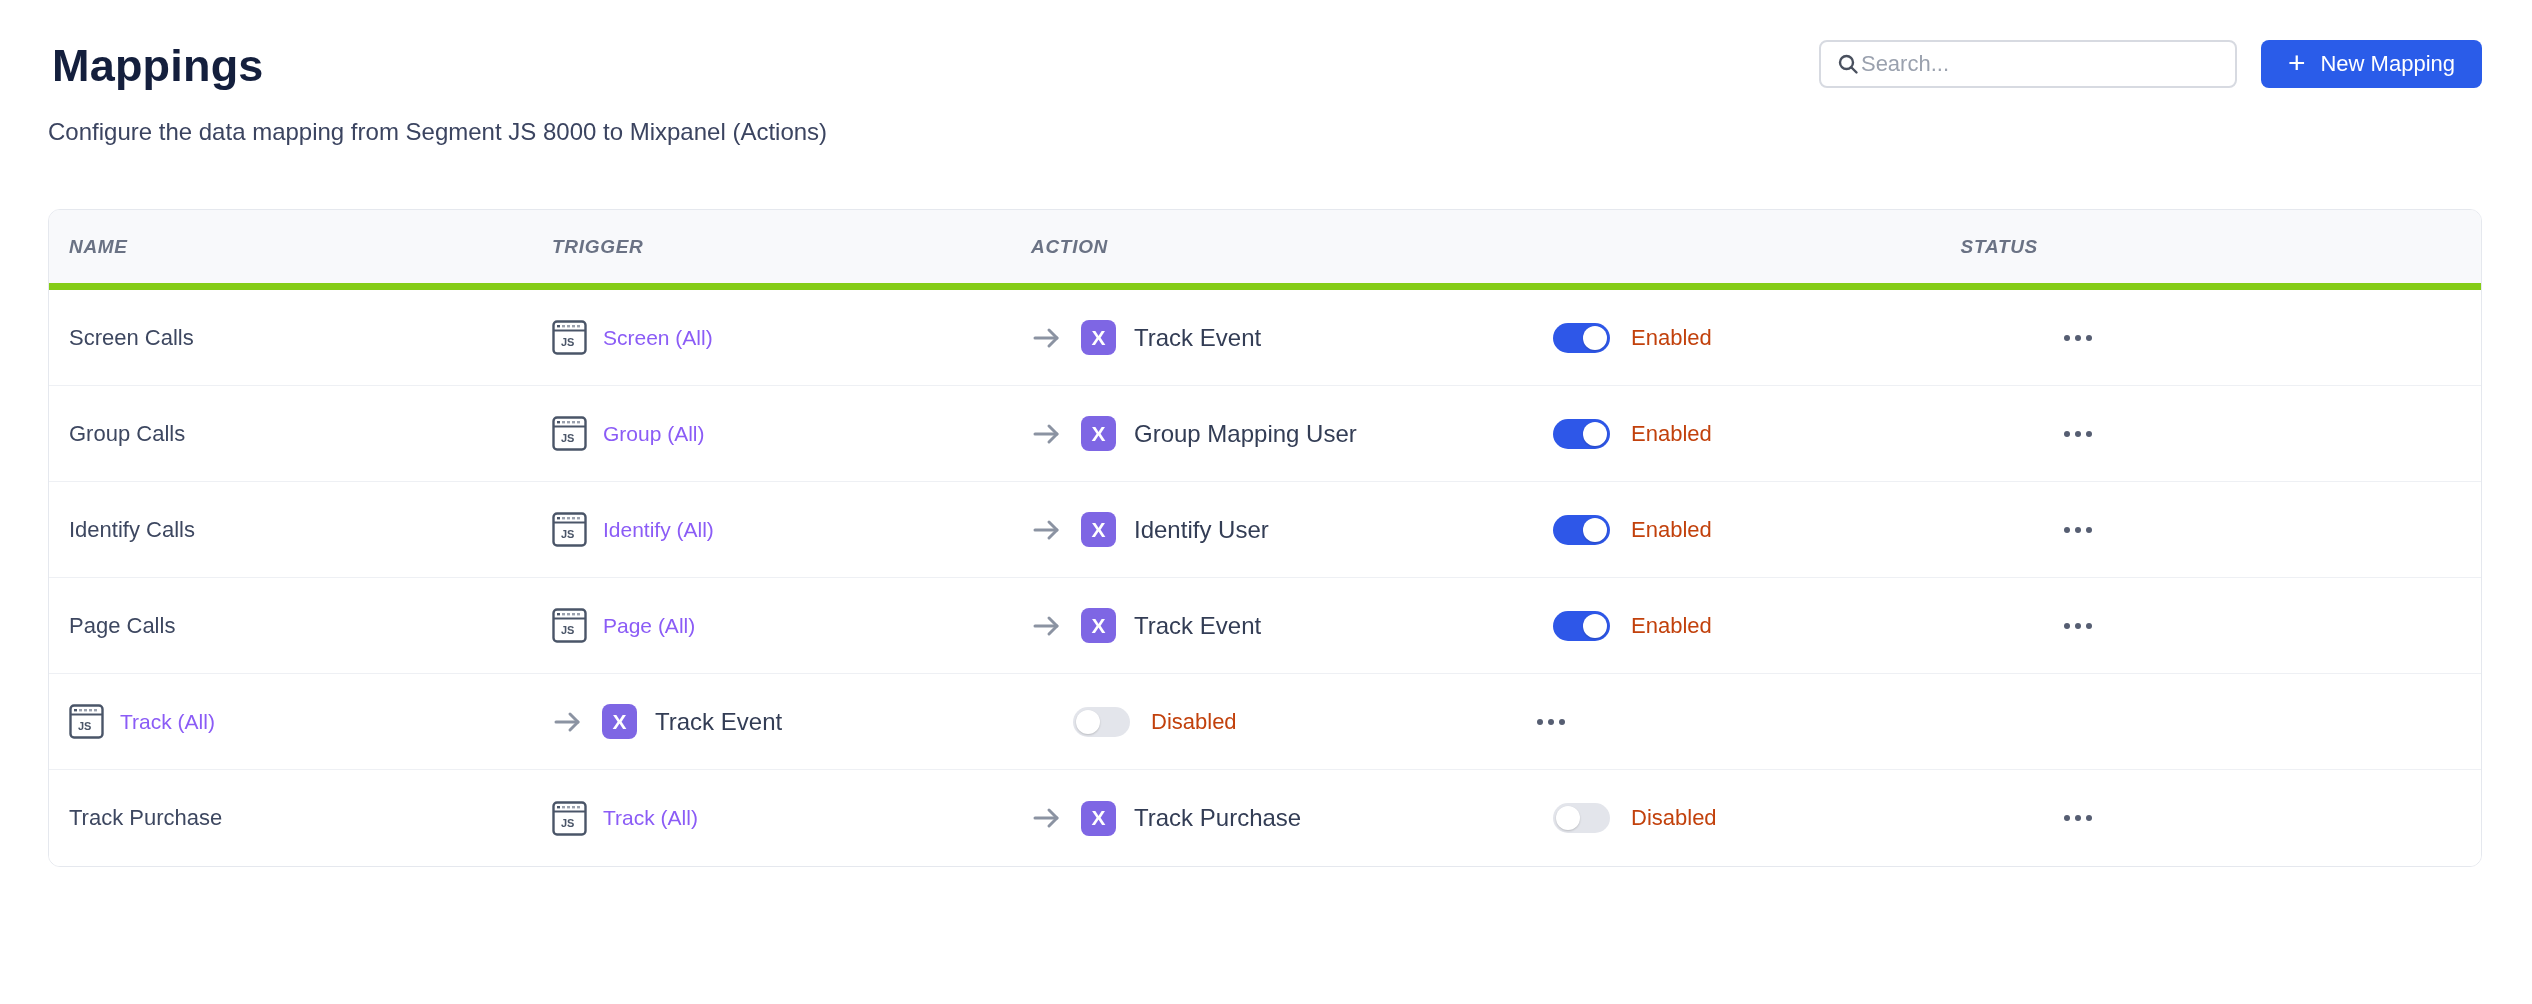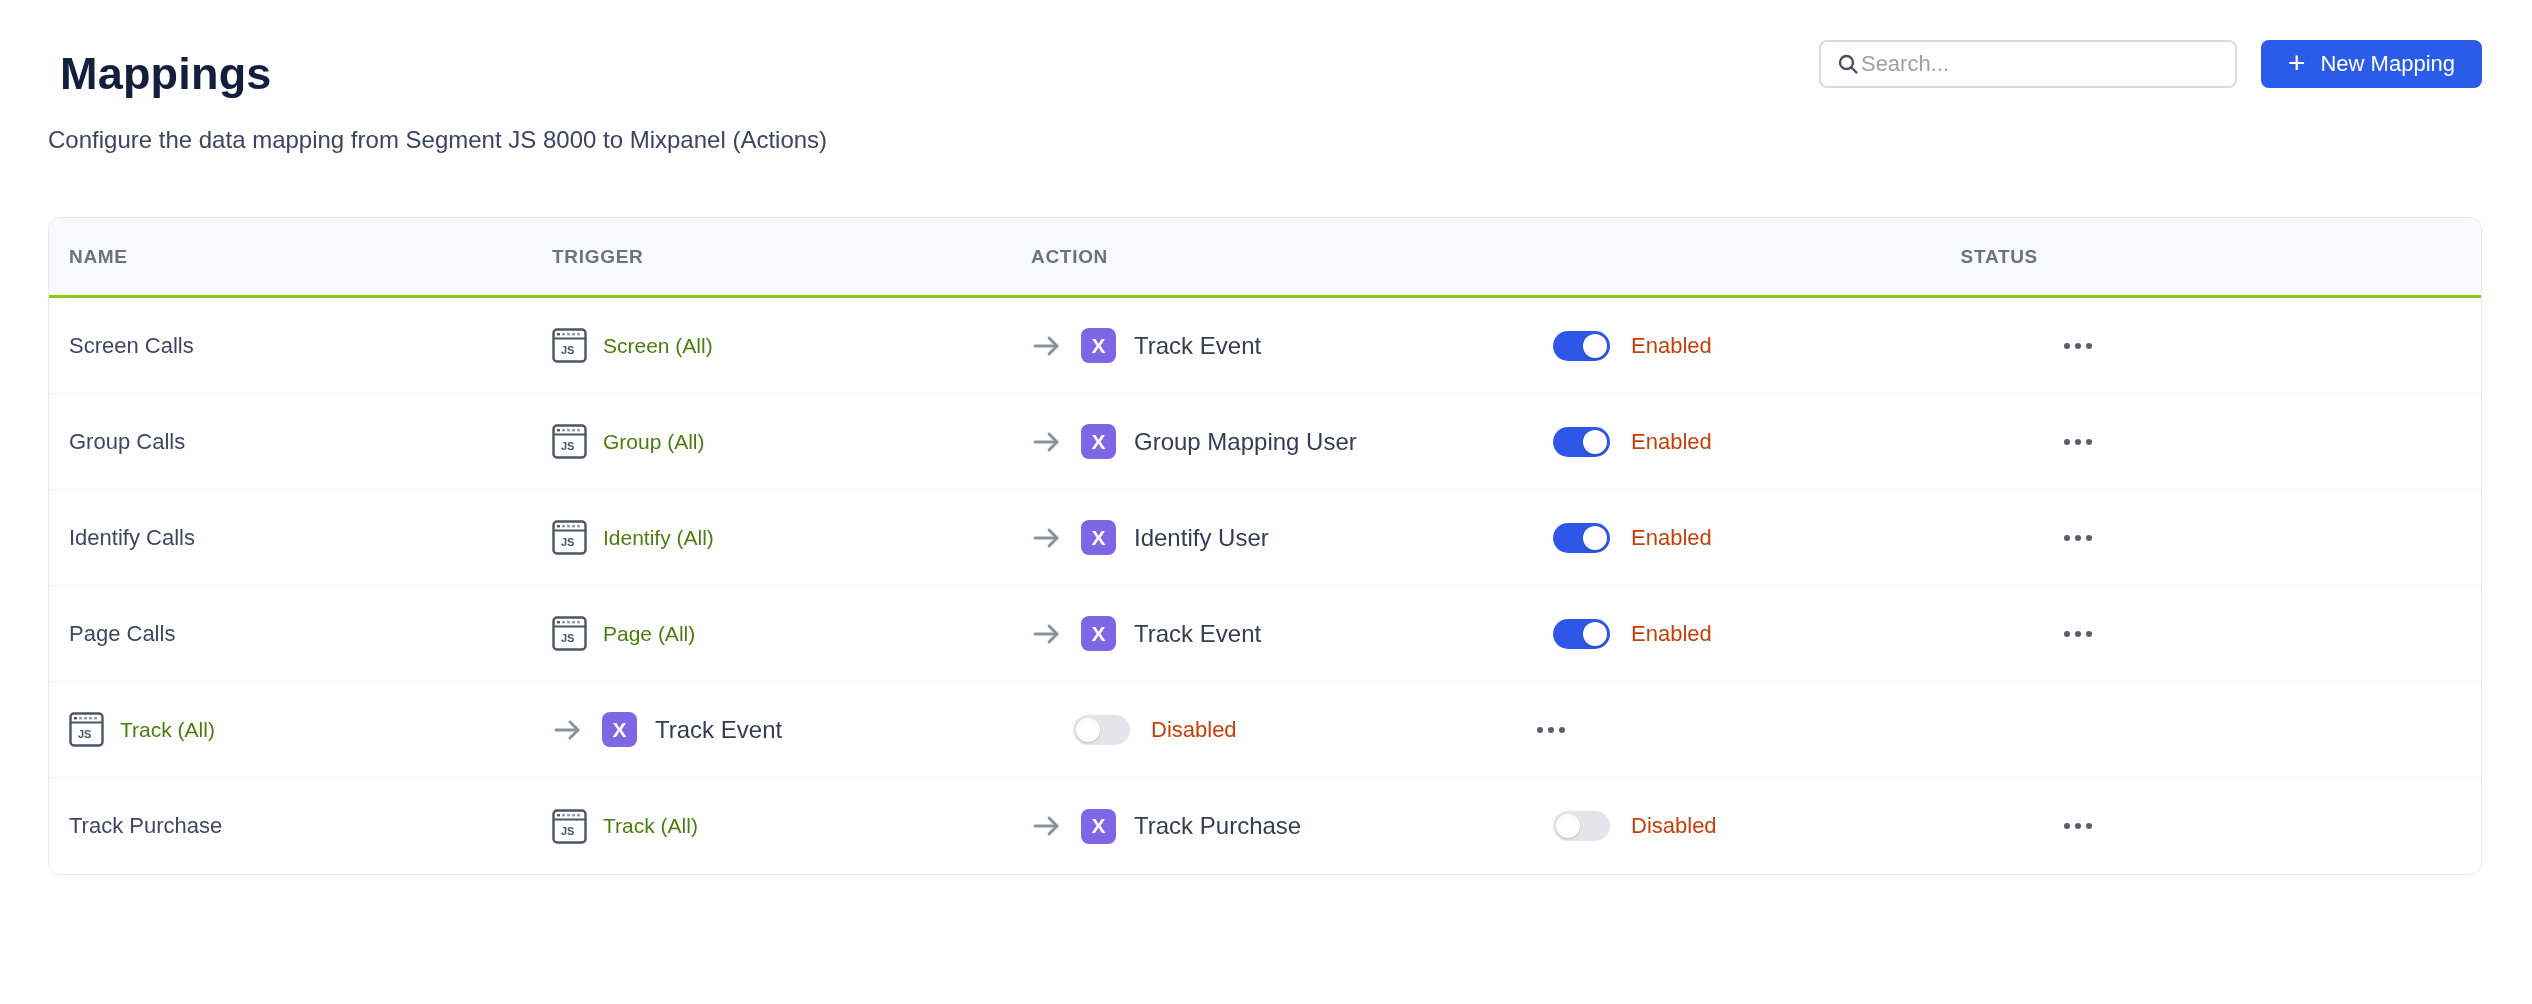--- a/index.html
+++ b/index.html
@@ -14,21 +14,21 @@
   }
 
   
   .page-header {
     display: flex;
     justify-content: space-between;
     align-items: flex-start;
     padding: 36px 50px 0 48px;
   }
   .page-title {
-    margin: 12px;
+    margin: 4px;
     font-size: 45px;
     font-weight: 700;
     color: #141f3d;
     letter-spacing: 0.2px;
   }
   .page-subtitle {
     margin: 26px 0 0 0;
     font-size: 24px;
     color: #3b4460;
   }
@@ -81,21 +81,22 @@
     overflow: hidden;
     background: #ffffff;
   }
   .thead {
     display: grid;
     grid-template-columns: 483px 479px 480px 527px 1fr;
     align-items: center;
     height: 80px;
     padding-left: 20px;
     background: #f8f9fb;
-    border-bottom: 3px solid #84cc16;
+    border-bottom: 7px solid #84cc16;
+    font-style: italic;
   }
   .th {
     font-size: 19px;
     font-weight: 700;
     color: #6a7284;
     letter-spacing: 0.7px;
     text-transform: uppercase;
   }
   .th-status { padding-left: 28px; text-align: right; }
 
@@ -107,21 +108,21 @@
     padding-left: 20px;
     border-bottom: 1px solid #eef0f4;
     background: #ffffff;
   }
   .trow:last-child { border-bottom: none; }
 
   .cell-name { font-size: 22px; color: #3d4760; }
 
   .cell-trigger {
     display: flex; align-items: center; gap: 16px;
-    font-size: 21px; color: #4d7c0f;
+    font-size: 21px; color: #8b5cf6;
   }
 
   .cell-action {
     display: flex; align-items: center; gap: 18px;
     font-size: 24px; color: #333d55;
   }
   .mp-icon {
     width: 35px; height: 35px;
     background: #7e66e4;
     border-radius: 8px;

